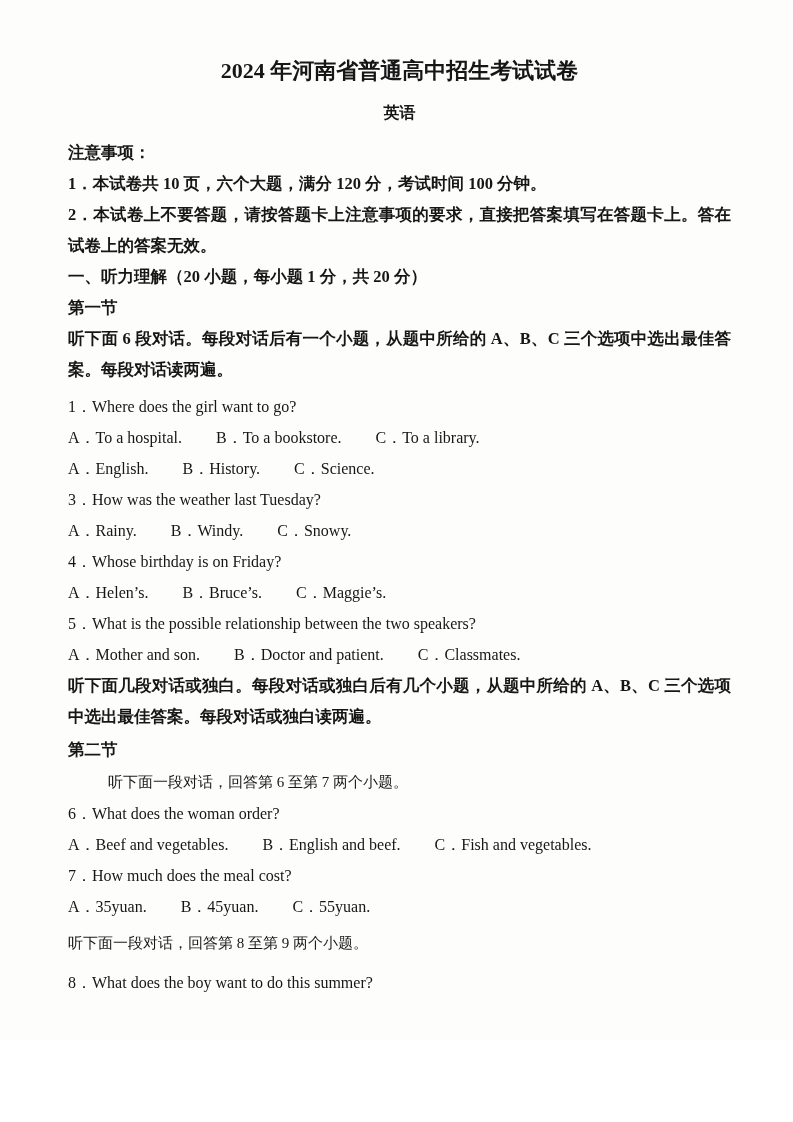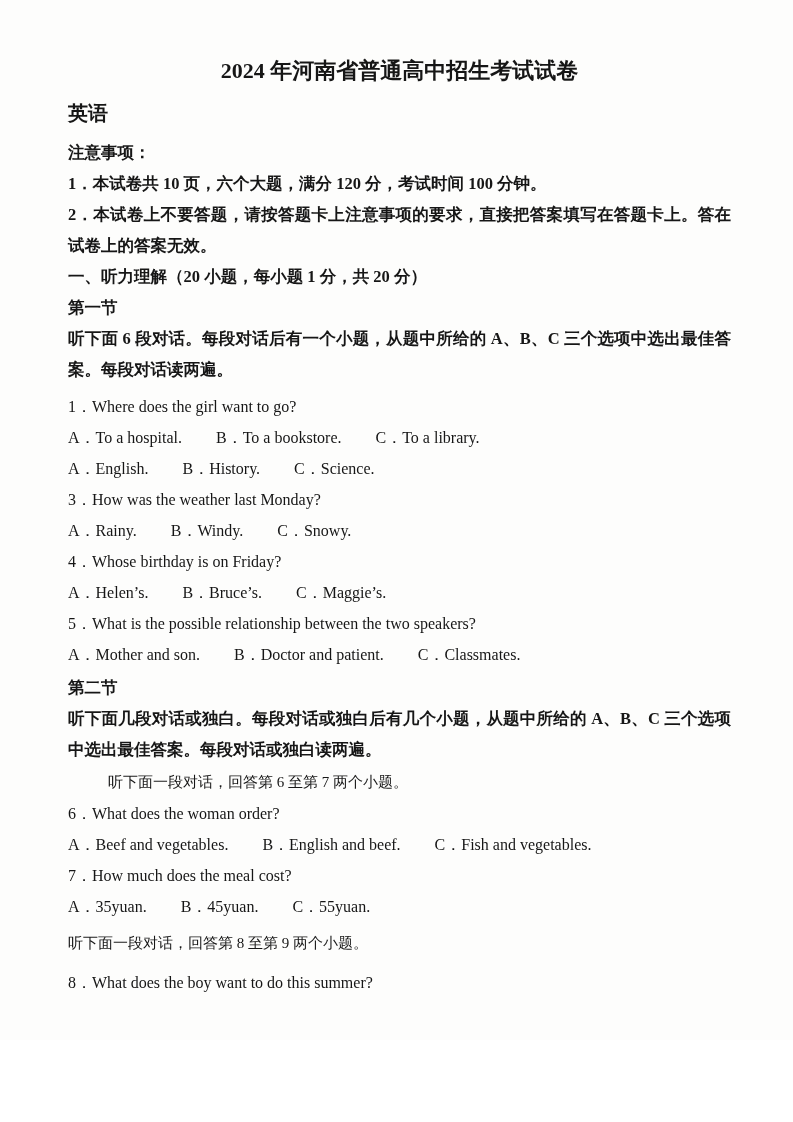--- a/index.html
+++ b/index.html
@@ -21,21 +21,22 @@
   }
   p, h1, h2 { margin: 0; padding: 0; }
 
   .title {
     text-align: center;
     font-size: 22px;
     line-height: 30px;
     font-weight: bold;
   }
   .subject {
-    font-size: 20px;
+    text-align: center;
+    font-size: 16px;
     line-height: 28px;
     font-weight: bold;
     margin-top: 13px;
   }
   .zh-bold {
     font-weight: bold;
     font-size: 16.5px;
     line-height: 31px;
     text-align: justify;
   }
@@ -81,43 +82,43 @@
     <span>B．To a bookstore.</span>
     <span>C．To a library.</span>
   </p>
 
   <p class="en options">
     <span>A．English.</span>
     <span>B．History.</span>
     <span>C．Science.</span>
   </p>
 
-  <p class="en">3．How was the weather last Monday?</p>
+  <p class="en">3．How was the weather last Tuesday?</p>
   <p class="en options">
     <span>A．Rainy.</span>
     <span>B．Windy.</span>
     <span>C．Snowy.</span>
   </p>
 
   <p class="en">4．Whose birthday is on Friday?</p>
   <p class="en options">
     <span>A．Helen’s.</span>
     <span>B．Bruce’s.</span>
     <span>C．Maggie’s.</span>
   </p>
 
   <p class="en">5．What is the possible relationship between the two speakers?</p>
   <p class="en options">
     <span>A．Mother and son.</span>
     <span>B．Doctor and patient.</span>
     <span>C．Classmates.</span>
   </p>
 
+  <p class="zh-bold">听下面几段对话或独白。每段对话或独白后有几个小题，从题中所给的 A、B、C 三个选项中选出最佳答案。每段对话或独白读两遍。</p>
   <p class="zh-bold part2-heading">第二节</p>
-  <p class="zh-bold">听下面几段对话或独白。每段对话或独白后有几个小题，从题中所给的 A、B、C 三个选项中选出最佳答案。每段对话或独白读两遍。</p>
   <p class="zh-regular hint-67">听下面一段对话，回答第 6 至第 7 两个小题。</p>
 
   <p class="en">6．What does the woman order?</p>
   <p class="en options">
     <span>A．Beef and vegetables.</span>
     <span>B．English and beef.</span>
     <span>C．Fish and vegetables.</span>
   </p>
 
   <p class="en">7．How much does the meal cost?</p>

